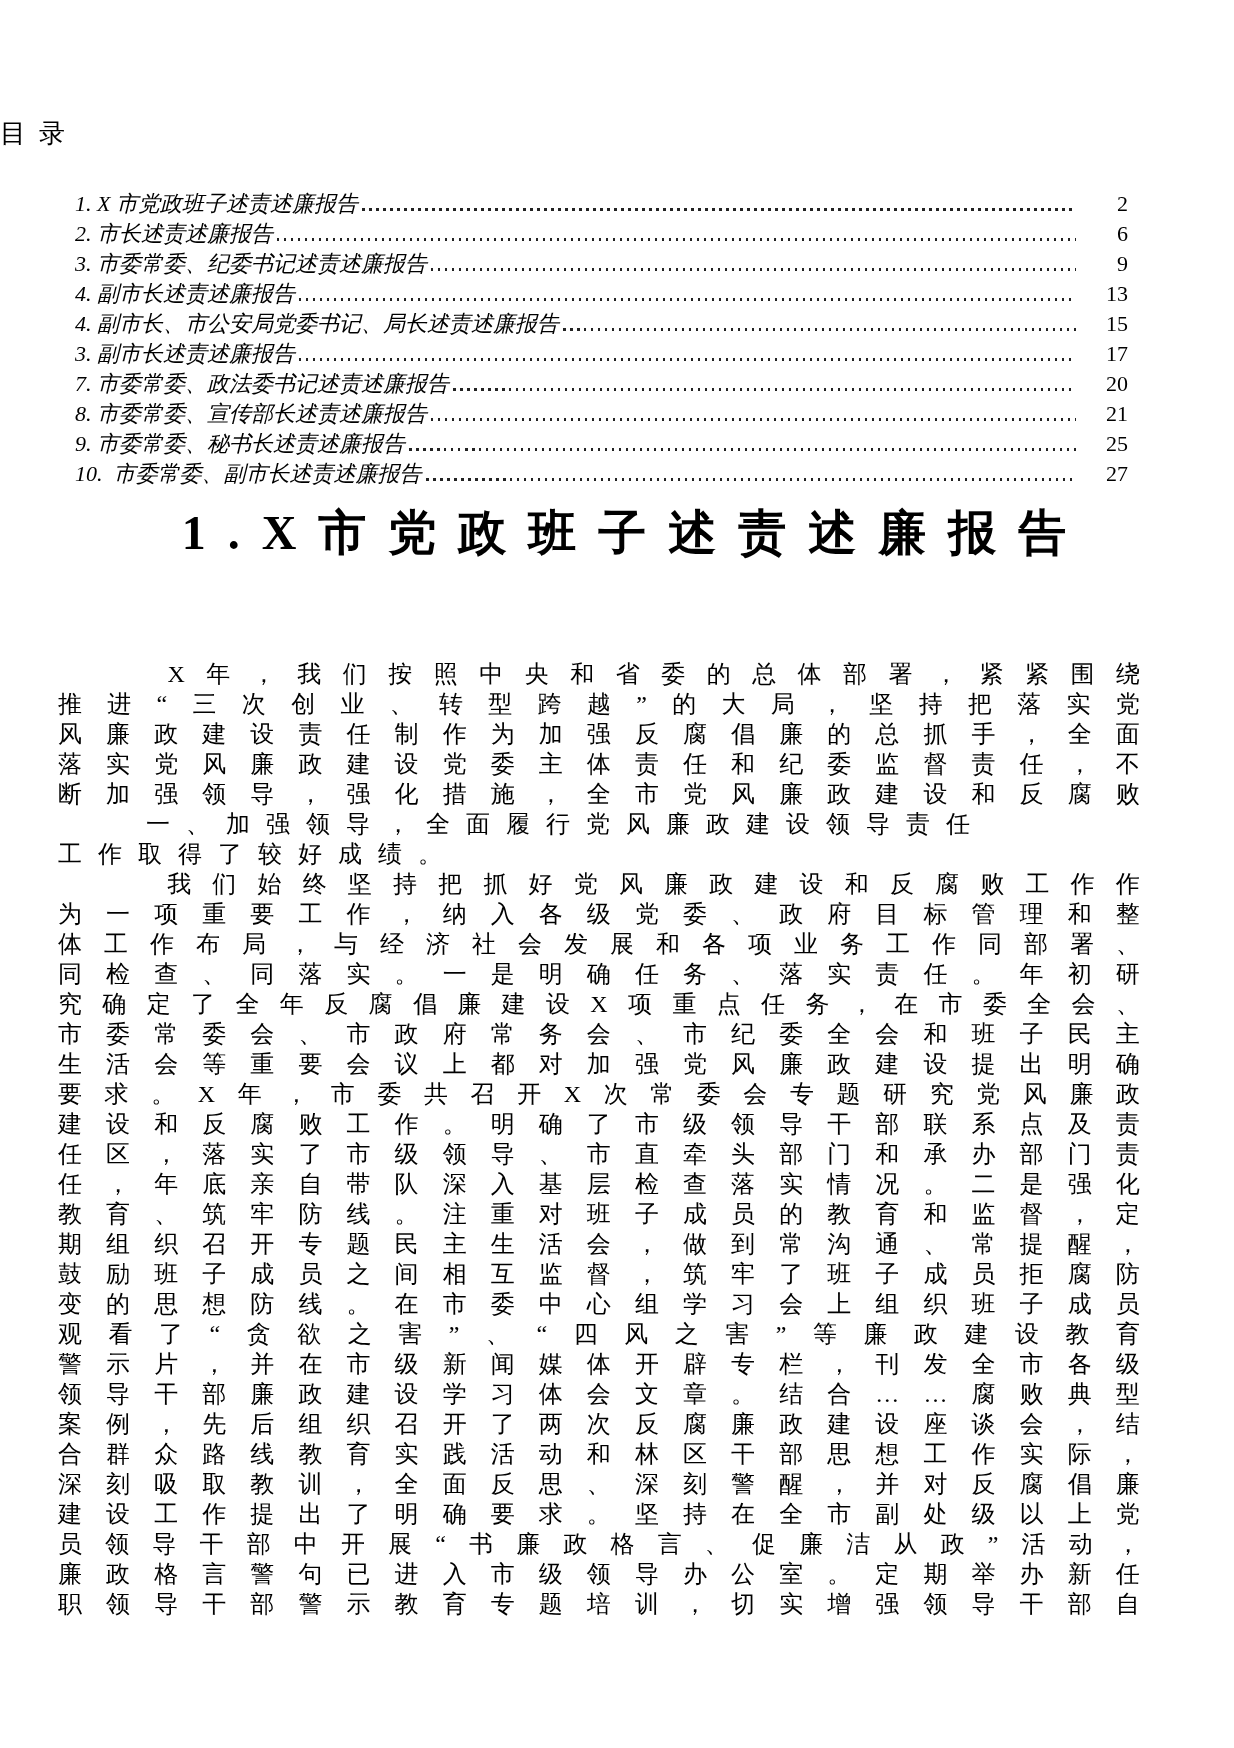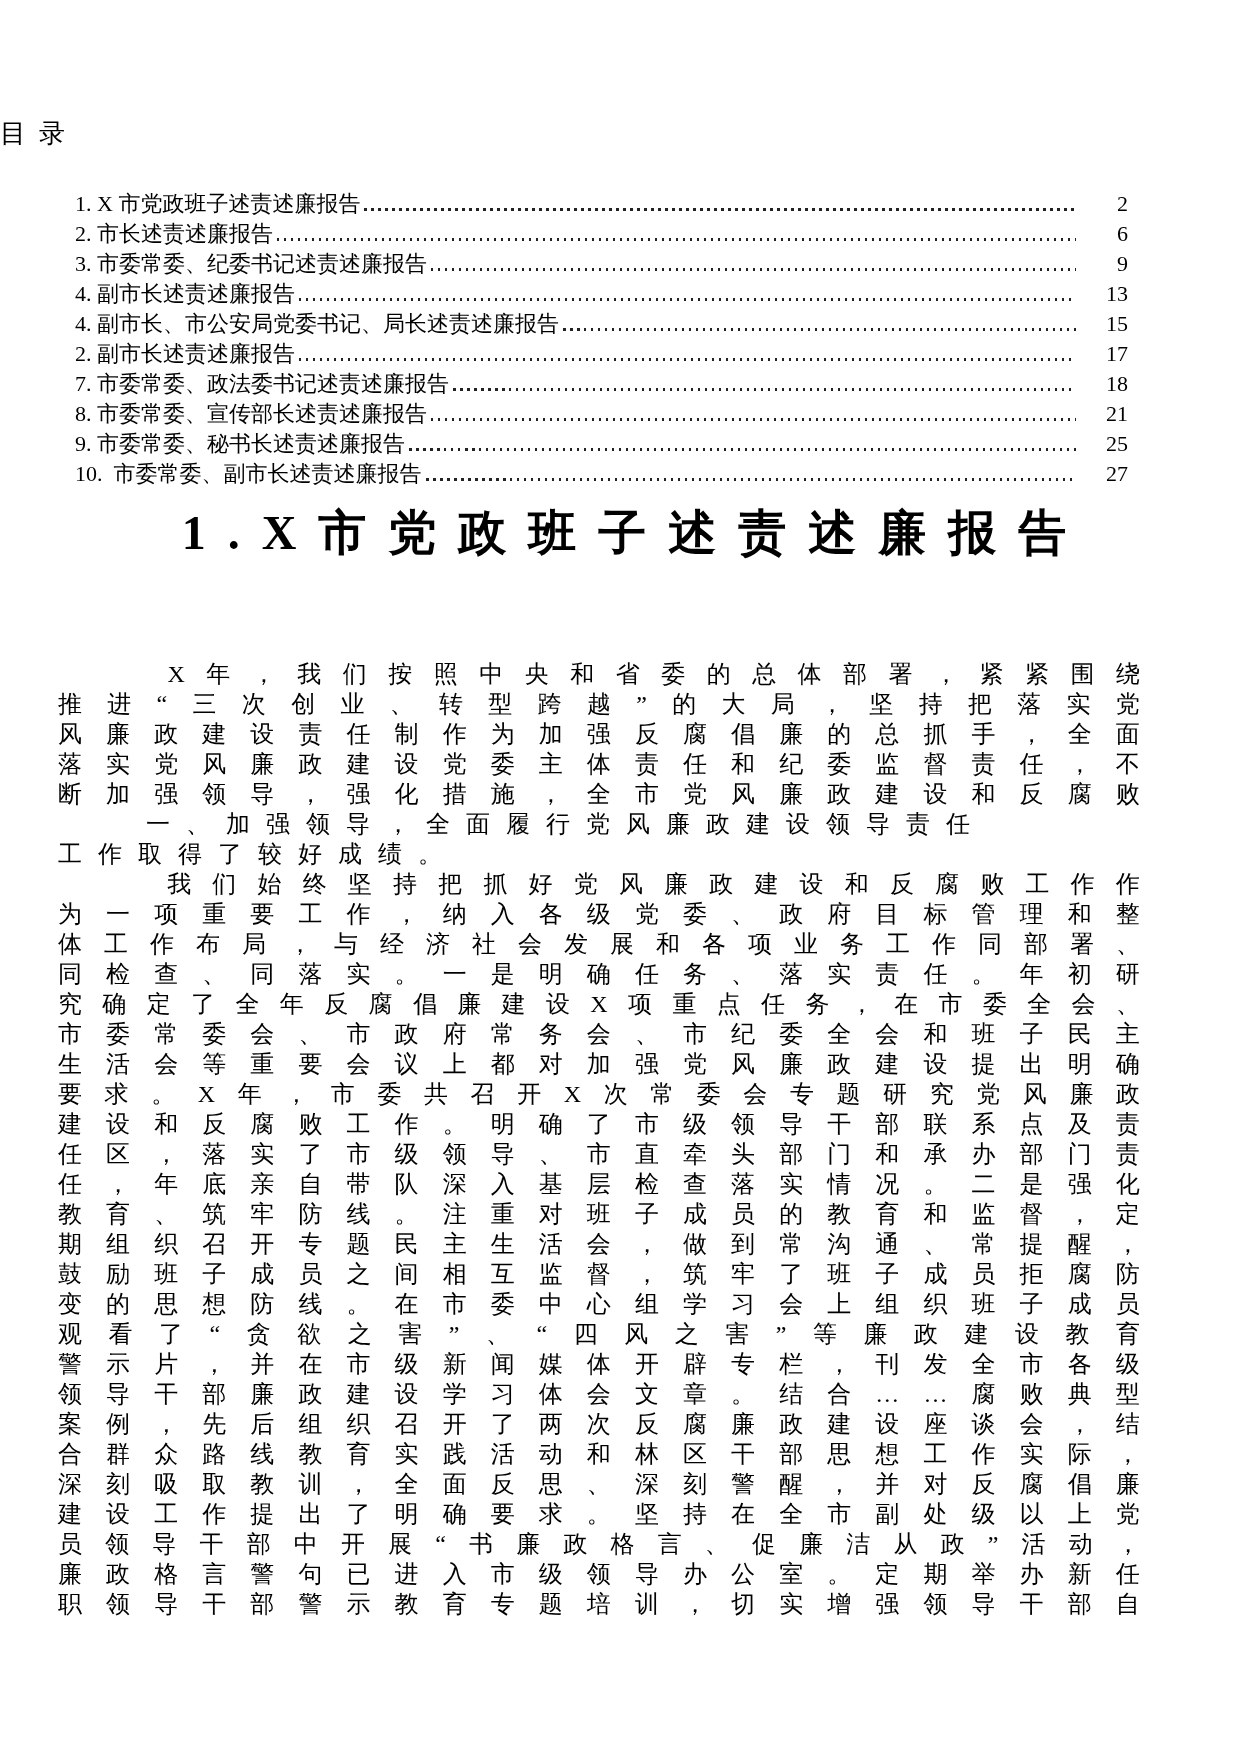--- a/index.html
+++ b/index.html
@@ -26,20 +26,21 @@
   }
   .toc-row{
     display:flex;
     align-items:flex-end;
     height:30px;
     font-size:22px;
   }
   .toc-label{
     white-space:pre;
     line-height:27px;
+    font-style:italic;
   }
   .toc-dots{
     flex:1;
     height:3px;
     margin:0 8px 6px 4px;
     background:repeating-linear-gradient(to right,#222 0 2.5px,transparent 2.5px 7px);
   }
   .toc-page{
     flex:0 0 44px;
     text-align:right;
@@ -110,28 +111,28 @@
         <span class="toc-label">4. 副市长述责述廉报告</span>
         <div class="toc-dots"></div>
         <span class="toc-page">13</span>
       </div>
       <div class="toc-row">
         <span class="toc-label">4. 副市长、市公安局党委书记、局长述责述廉报告</span>
         <div class="toc-dots"></div>
         <span class="toc-page">15</span>
       </div>
       <div class="toc-row">
-        <span class="toc-label">2. 副市长述责述廉报告</span>
+        <span class="toc-label">3. 副市长述责述廉报告</span>
         <div class="toc-dots"></div>
         <span class="toc-page">17</span>
       </div>
       <div class="toc-row">
         <span class="toc-label">7. 市委常委、政法委书记述责述廉报告</span>
         <div class="toc-dots"></div>
-        <span class="toc-page">18</span>
+        <span class="toc-page">20</span>
       </div>
       <div class="toc-row">
         <span class="toc-label">8. 市委常委、宣传部长述责述廉报告</span>
         <div class="toc-dots"></div>
         <span class="toc-page">21</span>
       </div>
       <div class="toc-row">
         <span class="toc-label">9. 市委常委、秘书长述责述廉报告</span>
         <div class="toc-dots"></div>
         <span class="toc-page">25</span>

